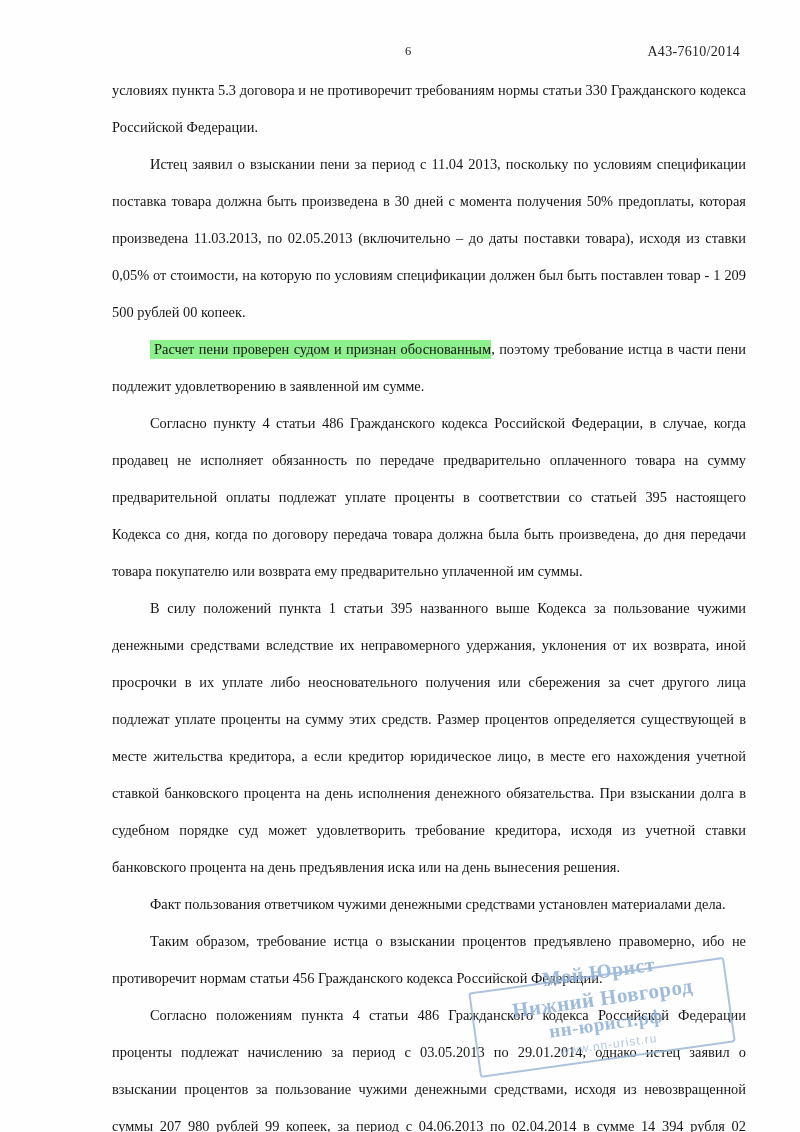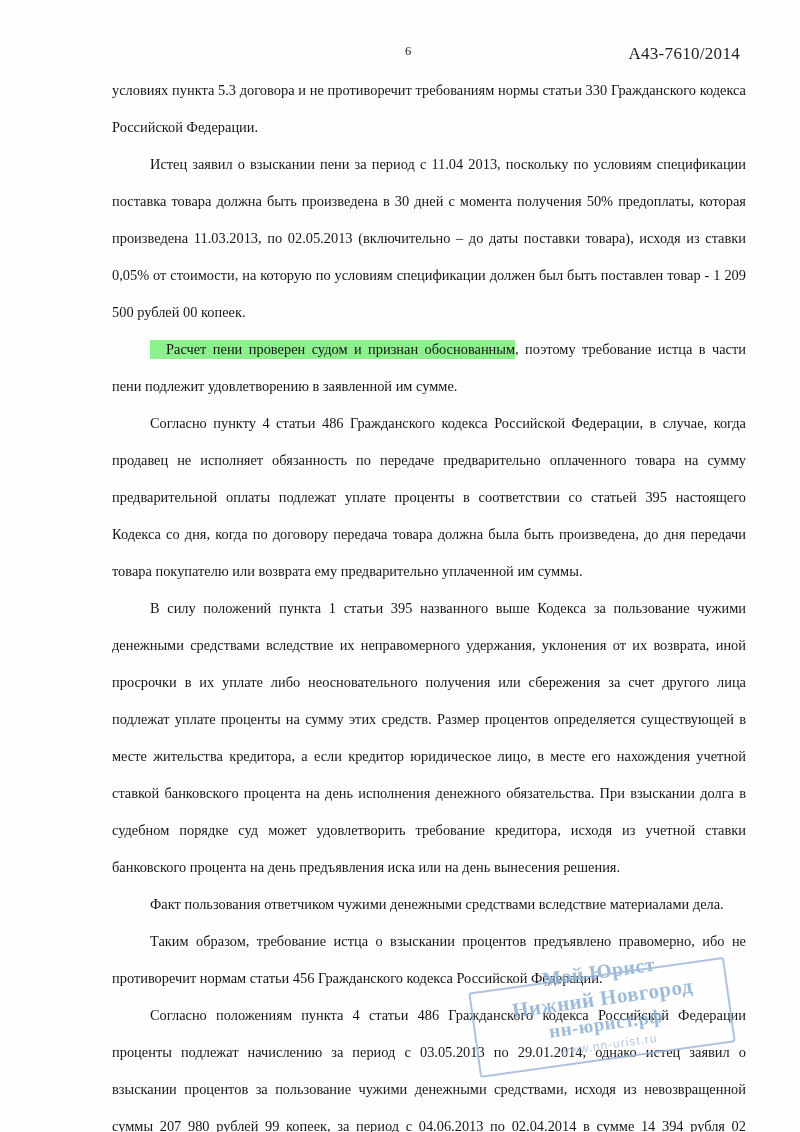--- a/index.html
+++ b/index.html
@@ -33,21 +33,21 @@
     position: absolute;
     left: 295px;
     top: 0;
     font-size: 12.5px;
     letter-spacing: 0.2px;
   }
   .case-number {
     position: absolute;
     right: 0;
     top: 0;
-    font-size: 17px;
+    font-size: 14px;
     letter-spacing: 0.3px;
   }
   .body-text {
     position: absolute;
     top: 72px;
     left: 112px;
     width: 634px;
     font-size: 14.4px;
     line-height: 37px;
     text-align: justify;
@@ -57,21 +57,21 @@
   .para {
     margin: 0;
     text-indent: 38px;
     text-align: justify;
   }
   .para.noindent {
     text-indent: 0;
   }
   .hl {
     background: #8cf08c;
-    padding: 1px 0 2px 16px;
+    padding: 1px 0 2px 4px;
     box-decoration-break: clone;
     -webkit-box-decoration-break: clone;
   }
   
   .watermark {
     position: absolute;
     left: 455px;
     top: 952px;
     width: 300px;
     height: 130px;
@@ -161,21 +161,21 @@
 
     <p class="para">Истец заявил о взыскании пени за период с 11.04 2013, поскольку по условиям спецификации поставка товара должна быть произведена в 30 дней с момента получения 50% предоплаты, которая произведена 11.03.2013, по 02.05.2013 (включительно – до даты поставки товара), исходя из ставки 0,05% от стоимости, на которую по условиям спецификации должен был быть поставлен товар - 1 209 500 рублей 00 копеек.</p>
 
     <p class="para"><span class="hl">Расчет пени проверен судом и признан обоснованным</span><span>, поэтому требование истца в части пени подлежит удовлетворению в заявленной им сумме.</span></p>
 
 
     <p class="para">Согласно пункту 4 статьи 486 Гражданского кодекса Российской Федерации, в случае, когда продавец не исполняет обязанность по передаче предварительно оплаченного товара на сумму предварительной оплаты подлежат уплате проценты в соответствии со статьей 395 настоящего Кодекса со дня, когда по договору передача товара должна была быть произведена, до дня передачи товара покупателю или возврата ему предварительно уплаченной им суммы.</p>
 
     <p class="para">В силу положений пункта 1 статьи 395 названного выше Кодекса за пользование  чужими денежными средствами вследствие их неправомерного удержания, уклонения от их возврата, иной просрочки в их уплате либо неосновательного получения или сбережения за счет другого лица подлежат уплате проценты на сумму этих средств. Размер процентов определяется существующей в месте жительства кредитора, а если кредитор юридическое лицо, в месте его нахождения учетной ставкой банковского процента на день исполнения денежного обязательства. При взыскании долга в судебном порядке суд может удовлетворить требование кредитора, исходя из учетной ставки банковского процента на день предъявления иска или на день вынесения решения.</p>
 
-    <p class="para">Факт пользования ответчиком чужими денежными средствами вследствие материалами дела.</p>
+    <p class="para">Факт пользования ответчиком чужими денежными средствами установлен материалами дела.</p>
 
     <p class="para">Таким образом, требование истца о взыскании процентов предъявлено правомерно, ибо не противоречит нормам статьи 456 Гражданского кодекса Российской Федерации.</p>
 
     <p class="para">Согласно положениям пункта 4 статьи 486 Гражданского кодекса Российской Федерации проценты подлежат начислению за период с 03.05.2013 по 29.01.2014, однако истец заявил о взыскании процентов за пользование чужими денежными средствами, исходя из невозвращенной суммы 207 980 рублей 99 копеек, за период с 04.06.2013 по 02.04.2014 в сумме 14 394 рубля 02 копейки, поэтому требование истца о взыскании</p>
 
   </div>
 
   <div class="watermark">
     <div class="wm-inner">
       <div class="wm-box"></div>

